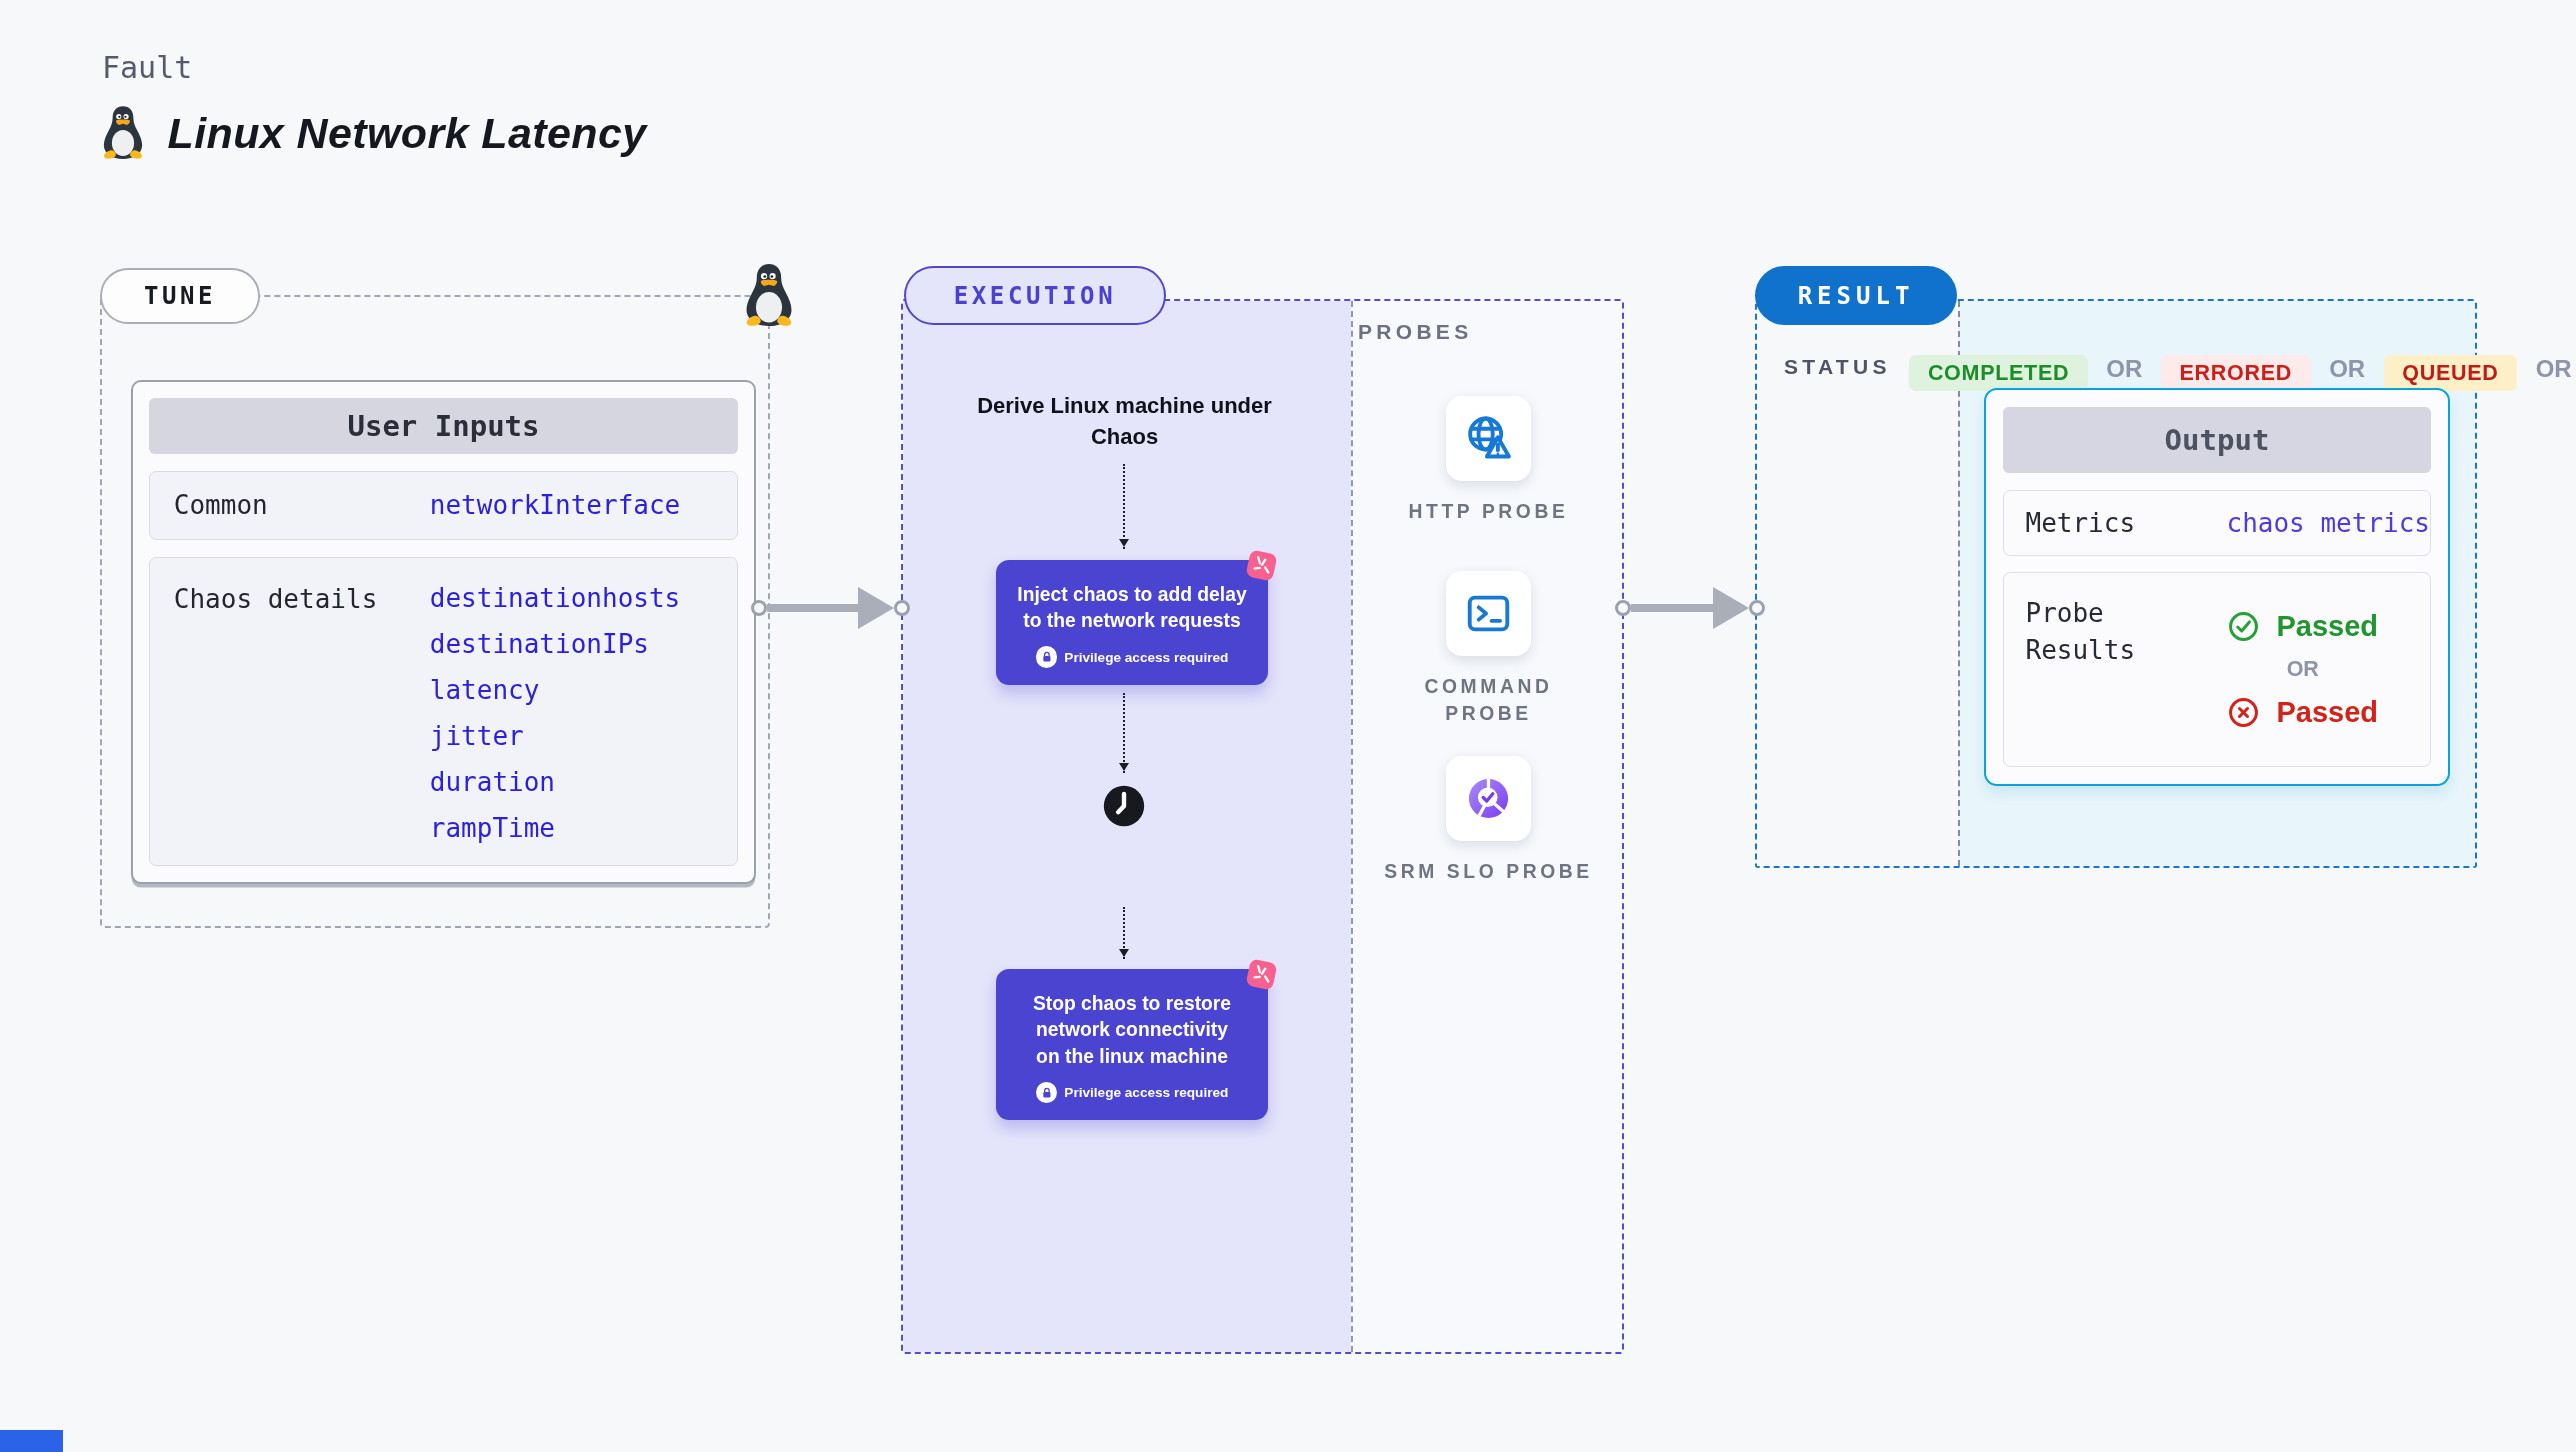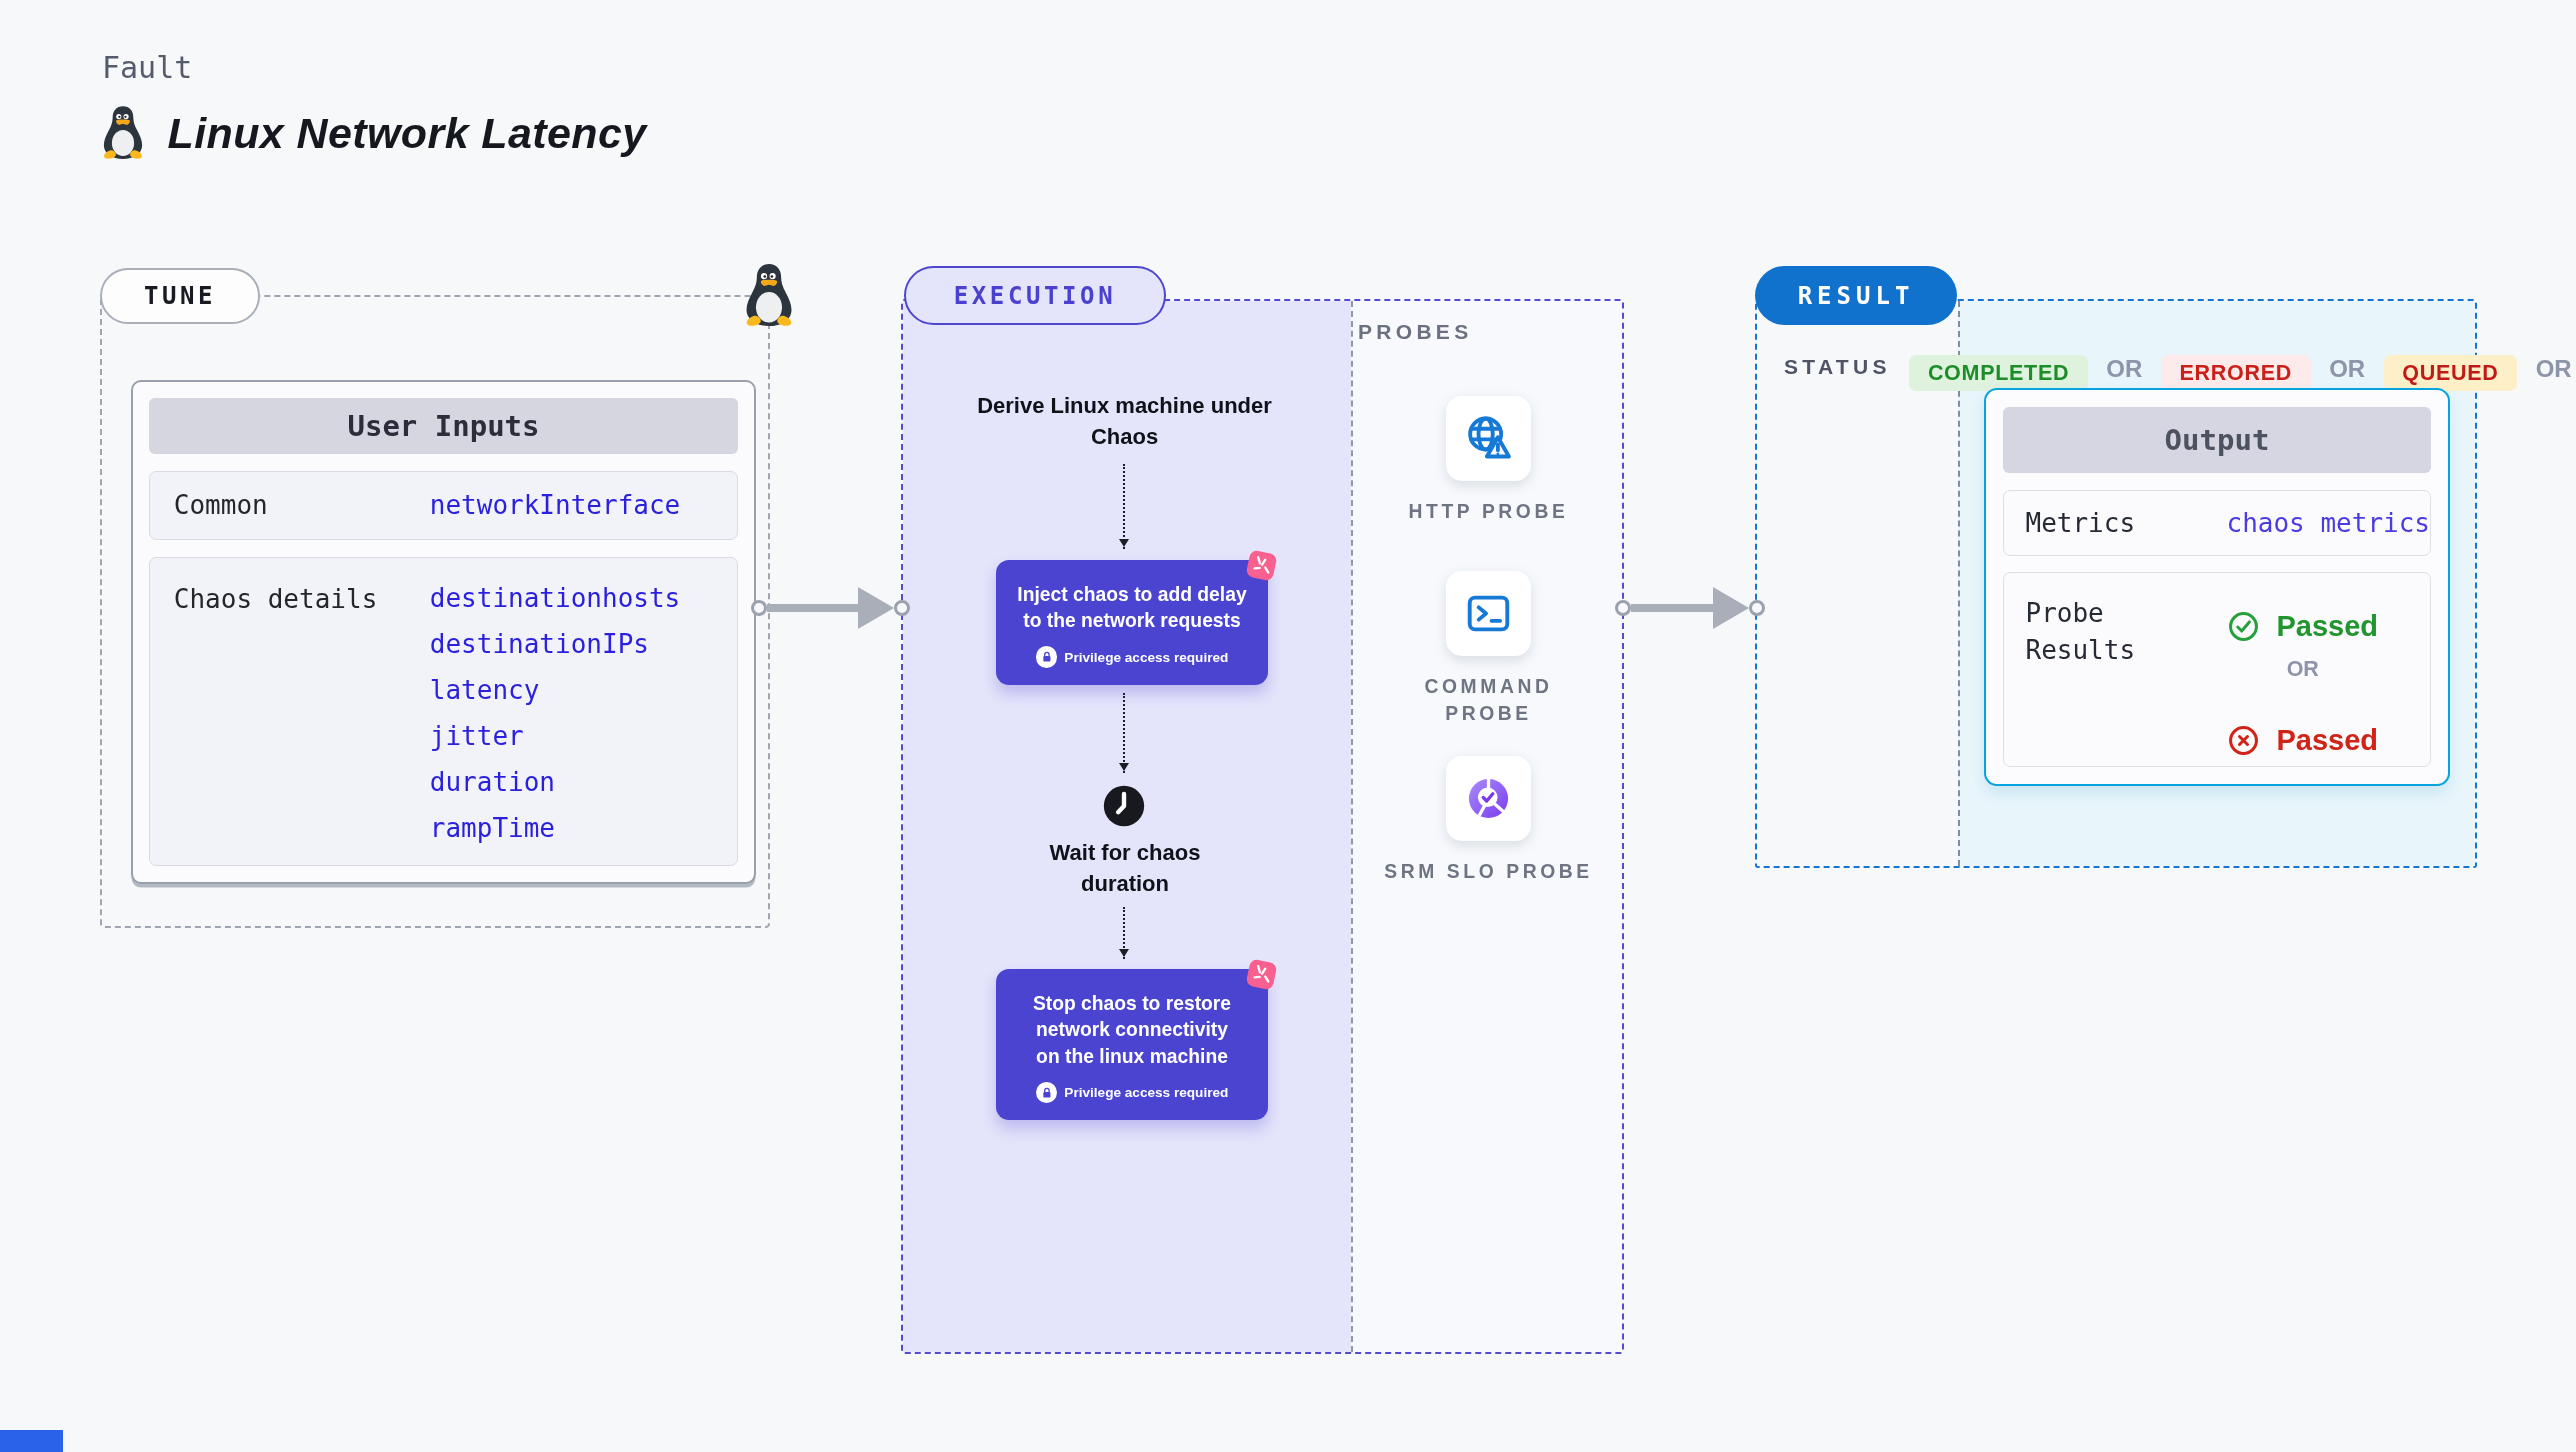--- a/index.html
+++ b/index.html
@@ -91,21 +91,21 @@
   .out-header{height:66px;background:#d5d6e1;border-radius:5.7px;display:flex;align-items:center;justify-content:center;
               font-family:"DejaVu Sans Mono",monospace;font-weight:700;font-size:29px;color:#4d5261;}
   .out-row{margin-top:16.5px;background:#fbfbfd;border:1.4px solid #dcdee6;border-radius:7.2px;box-sizing:border-box;display:flex;}
   .out-row.metrics{height:66px;align-items:center;}
   .out-row.proberes{flex:1;align-items:stretch;}
   .out-label{font-family:"DejaVu Sans Mono",monospace;font-size:26px;color:#262a34;padding-left:21.5px;}
   .out-row.metrics .out-label{flex:0 0 201px;}
   .out-row.proberes .out-label{flex:0 0 179px;padding-top:21.5px;line-height:1.45;}
   .metrics-value{flex:1;text-align:center;font-family:"DejaVu Sans Mono",monospace;font-size:26px;font-weight:500;color:#4c3be0;}
   .verdicts{flex:1;display:flex;flex-direction:column;align-items:center;justify-content:center;gap:14.3px;padding-right:29px;}
-  .verdict{display:flex;align-items:center;gap:16px;font-weight:800;font-size:29px;margin-top:28px;}
+  .verdict{display:flex;align-items:center;gap:16px;font-weight:800;font-size:29px;}
   .verdict.pass{color:#21952f;}
   .verdict.fail{color:#d02419;}
   .verdicts .or-text{font-size:21.5px;}
 
   .tux-small{position:absolute;left:742px;top:262px;z-index:4;}
   .blue-strip{position:absolute;left:0;top:1430px;width:63px;height:22px;background:#2a63e8;}
 </style>
 </head>
 <body>
 
@@ -266,21 +266,20 @@
       <span>Privilege access required</span>
     </div>
   </div>
 
   <div class="varrow" style="left:1123px;top:693px;height:80px;"></div>
   <div class="clockwrap" style="left:1102px;top:784px;">
     <svg width="44" height="44" viewBox="0 0 62 62">
         <use href="#clockface"></use>
       </svg>
   </div>
-  <div class="flow-text" style="left:1003px;top:837px;width:244px;">Wait for chaos duration</div>
   <div class="varrow" style="left:1123px;top:907px;height:52px;"></div>
 
   <div class="step-box" style="left:996px;top:969px;padding-left:34px;padding-right:34px;">
     <svg class="corner-chaos" viewBox="0 0 52 52" width="37" height="37">
         <use href="#chaos"></use>
       </svg>
     <div class="step-text">Stop chaos to restore network connectivity on the linux machine</div>
     <div class="step-note">
       <div class="lock-circ">
         <svg width="15.8" height="15.8" viewBox="0 0 22 22">

